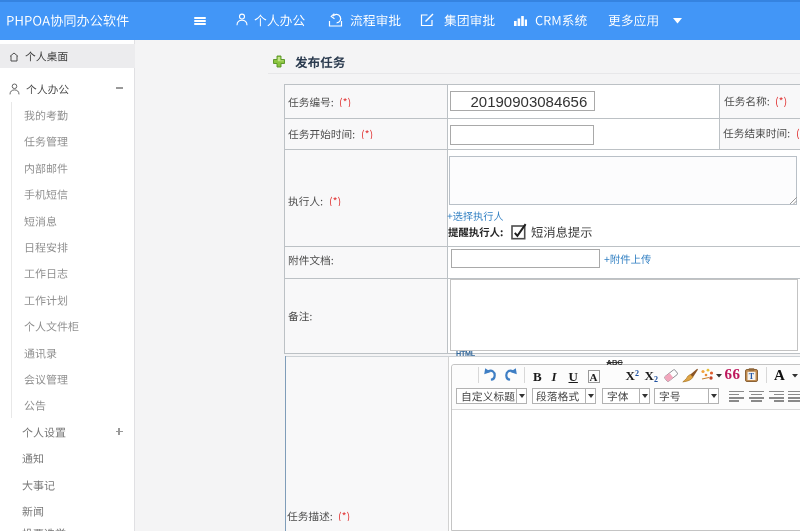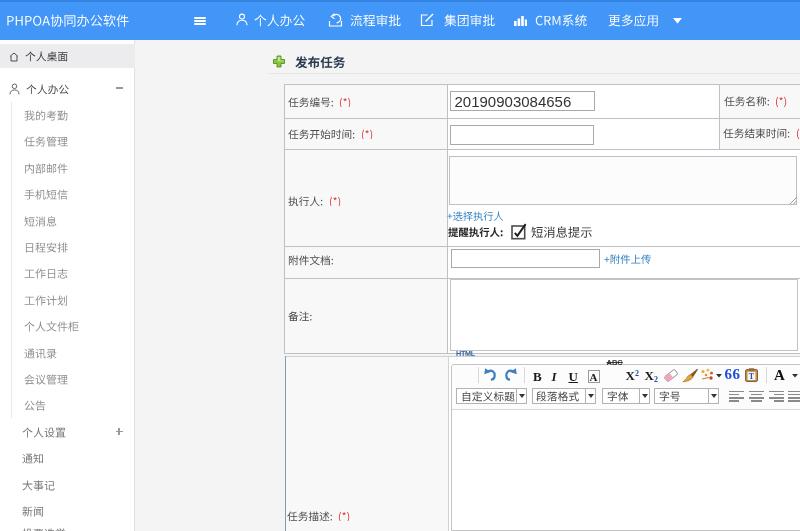--- a/index.html
+++ b/index.html
@@ -282,21 +282,21 @@
     <use href="#g10" x="1000"></use>
     <use href="#g55" x="2000"></use>
     <use href="#g96" x="3000"></use>
     <use href="#g81" x="4000"></use>
   </svg>
 <svg style="position:absolute;left:288.0px;top:310.5px" width="24.4" height="10.7" viewBox="0 -880 2278 1000" fill="#4a4a4a">
     <use href="#g97"></use>
     <use href="#g98" x="1000"></use>
     <use href="#g81" x="2000"></use>
   </svg>
-<div style="position:absolute;left:449.5px;top:90.5px;width:145px;height:20.5px;background:#fff;border:1px solid #a9a9a9;font:15px 'Liberation Sans';color:#333;line-height:19px;padding-left:4px">20190903084656</div>
+<div style="position:absolute;left:449.5px;top:90.5px;width:145px;height:20.5px;background:#fff;border:1px solid #a9a9a9;font:15px 'Liberation Sans';color:#333;line-height:19px;padding-left:20px">20190903084656</div>
 <div style="position:absolute;left:450px;top:124.5px;width:144px;height:20px;background:#fff;border:1px solid #a9a9a9"></div>
 <div style="position:absolute;left:449px;top:155.5px;width:348px;height:49px;background:#fcfcfd;border:1px solid #b9c0c7"></div>
 <svg style="position:absolute;left:789px;top:196px" width="8" height="8" viewBox="0 0 8 8" stroke="#9a9a9a" stroke-width="1">
     <path d="M1 8 L8 1 M4.5 8 L8 4.5" fill="none"></path>
   </svg>
 <svg style="position:absolute;left:446.5px;top:210.6px" width="56.7" height="10.2" viewBox="0 -880 5555 1000" fill="#2d7dc1">
     <use href="#g99"></use>
     <use href="#g73" x="555"></use>
     <use href="#g100" x="1555"></use>
     <use href="#g93" x="2555"></use>
@@ -382,21 +382,21 @@
     <circle cx="3" cy="3.5" r="1.6" fill="#f2a33c"></circle>
     <circle cx="8" cy="2.2" r="1.4" fill="#e8c13a"></circle>
     <circle cx="11.5" cy="5" r="1.6" fill="#dd5f2e"></circle>
     <circle cx="6" cy="7" r="1.3" fill="#e88b32"></circle>
     <path d="M2 11 L9 9.5" stroke="#c77f2e" stroke-width="1.2"></path>
     <circle cx="11" cy="10" r="1.7" fill="#c2442a"></circle>
   </svg>
 <svg style="position:absolute;left:716px;top:373.5px" width="6" height="4" viewBox="0 0 6 4" fill="#333">
     <path d="M0 0 L6 0 L3 3.5 Z"></path>
   </svg>
-<div style="position:absolute;left:724.5px;top:366px;font:bold 15px 'Liberation Serif';color:#1d4ed8;letter-spacing:0.5px">66</div>
+<div style="position:absolute;left:724.5px;top:366px;font:bold 15px 'Liberation Serif';color:#be185d;letter-spacing:0.5px">66</div>
 <svg style="position:absolute;left:745px;top:368px" width="13" height="14" viewBox="0 0 13 14">
     <rect x="0.5" y="1.5" width="12" height="12" rx="1.5" fill="#c08b4f" stroke="#8a6236" stroke-width="1"></rect>
     <rect x="4" y="0.3" width="5" height="2.4" rx="0.8" fill="#a5764242" stroke="#8a6236" stroke-width="0.8"></rect>
     <rect x="2.5" y="3.8" width="8" height="8.2" fill="#f6f3ee"></rect>
     <text x="6.5" y="10.8" text-anchor="middle" font-family="Liberation Serif" font-weight="bold" font-size="8" fill="#2457a5">T</text>
   </svg>
 <div style="position:absolute;left:766.0px;top:367px;width:1px;height:16px;background:#d8d8d8"></div>
 <div style="position:absolute;left:774px;top:366.5px;font:bold 15px 'Liberation Serif';color:#111">A</div>
 <svg style="position:absolute;left:791.5px;top:374px" width="6" height="4" viewBox="0 0 6 4" fill="#333">
     <path d="M0 0 L6 0 L3 3.5 Z"></path>

